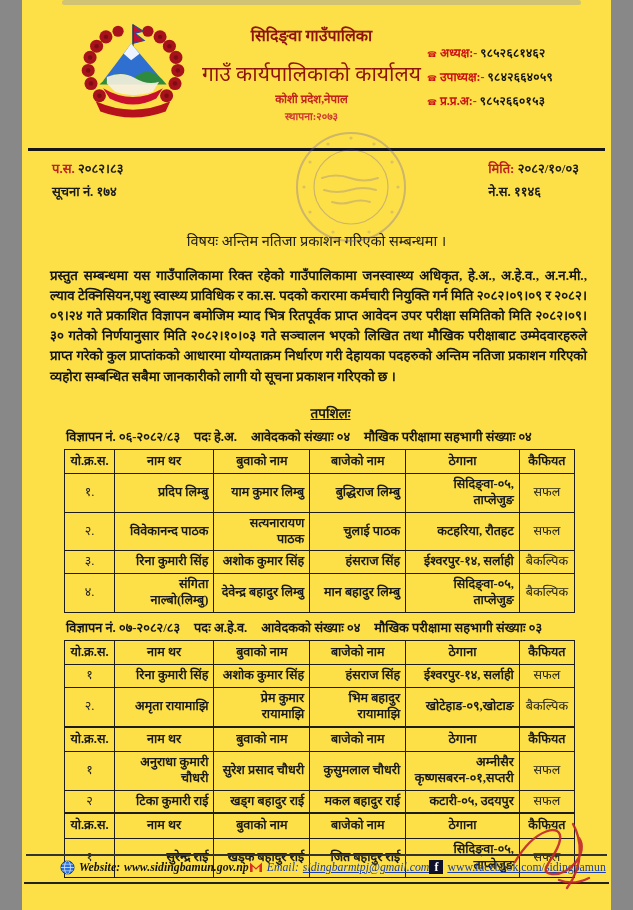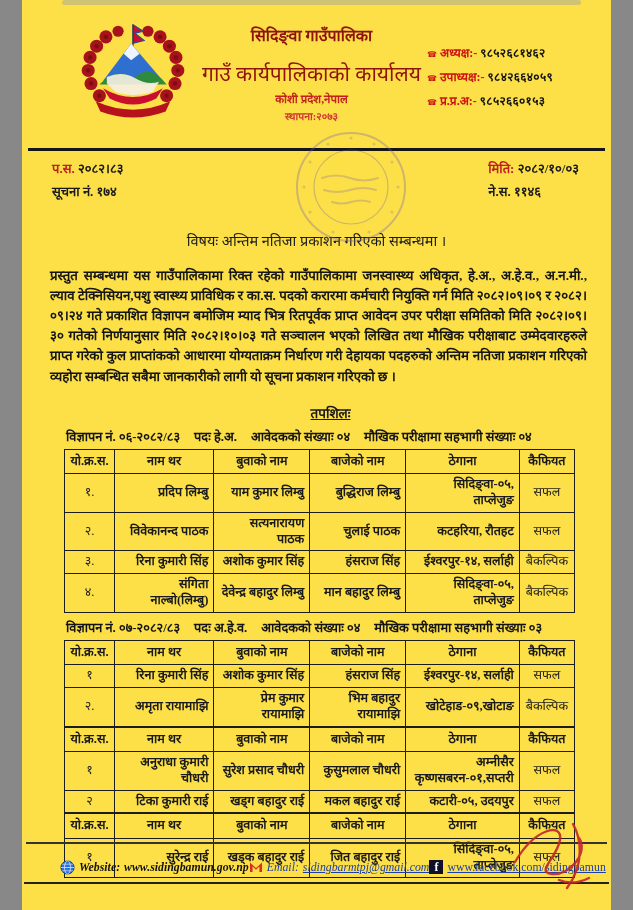--- a/index.html
+++ b/index.html
@@ -46,21 +46,21 @@
     overflow:hidden;
   }
   table.results th { font-weight:bold; text-align:center; padding:4px 2px; }
   td.c { text-align:center; }
   td.l { text-align:right; font-weight:600; }
   col.c1{width:9.8%} col.c2{width:19.5%} col.c3{width:18.8%} col.c4{width:18.8%} col.c5{width:22.3%} col.c6{width:10.8%}
   
   .footer { position:absolute; left:0; right:0; bottom:26px; }
   .f-line-top { height:1.5px; background:#333; margin:0 4px 0 4px; }
   .f-line-bot { height:2.5px; background:#222; margin:5px 2px 0 2px; }
-  .f-row { display:flex; align-items:center; padding:16px 10px 2px 38px; font-size:11.8px; }
+  .f-row { display:flex; align-items:center; padding:4px 10px 2px 38px; font-size:11.8px; }
   .f-item { display:flex; align-items:center; gap:4px; white-space:nowrap; }
   .f-web-lbl, .f-web { font-weight:bold; font-style:italic; color:#111; }
   .f-email-lbl, .f-email { color:#1a3faa; font-style:italic;text-align:right; }
   .f-email { text-decoration:underline; }
   .f-fb { color:#1a3faa; text-decoration:underline; }
   .gap1 { width:26px; } .gap2 { width:40px; }
   .fb-ic { width:14px; height:14px; background:#10102a; color:#fff; font-weight:bold;
     font-size:12px; text-align:center; line-height:14px; font-family:"Liberation Serif",serif; }
   .signature { position:absolute; right:8px; bottom:14px; width:96px; height:86px; pointer-events:none; }
   .scan-artifact { position:absolute; top:0; left:40px; right:30px; height:5px; background:#9aa0a8; opacity:.45; border-radius:3px; }

